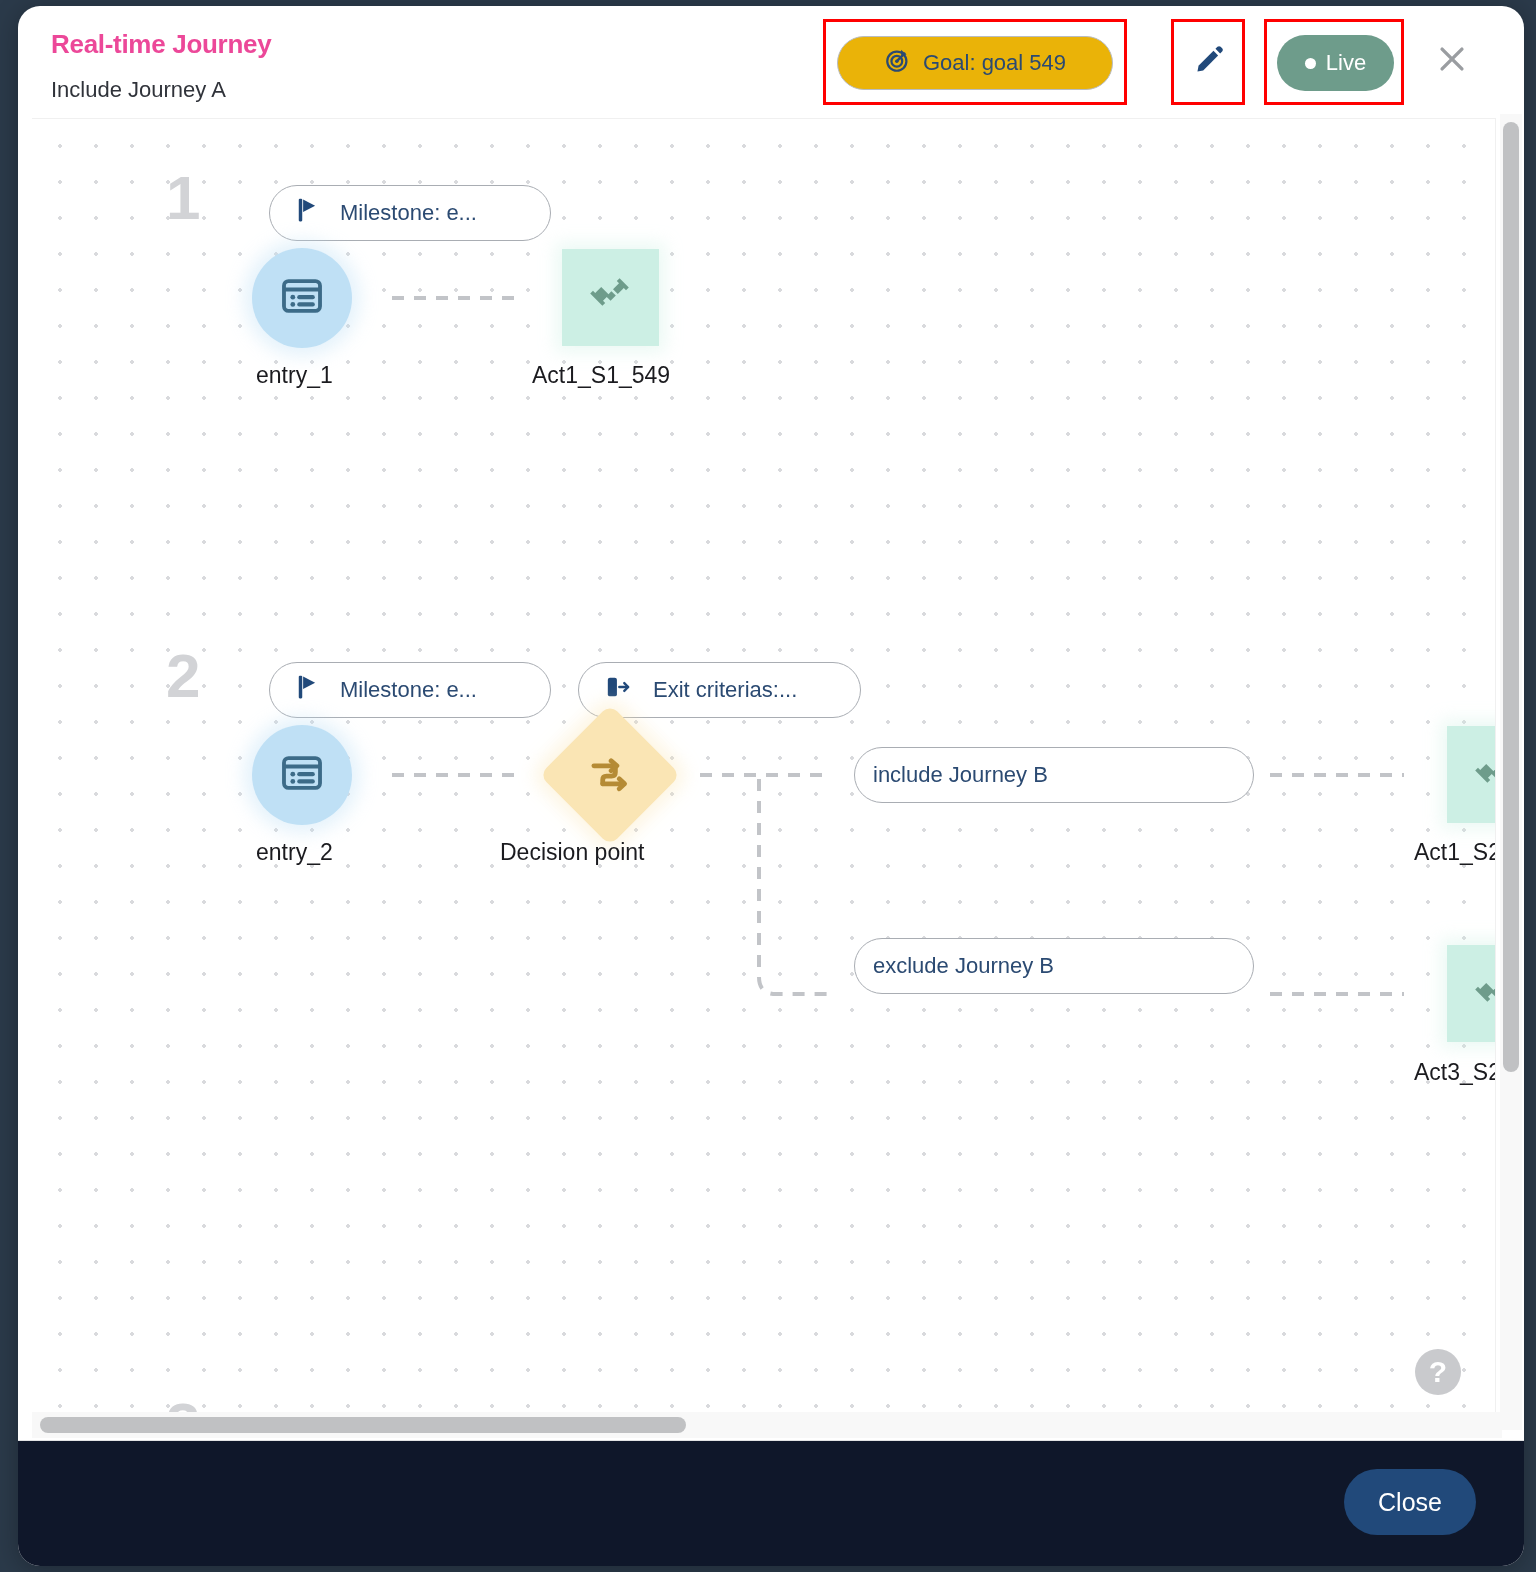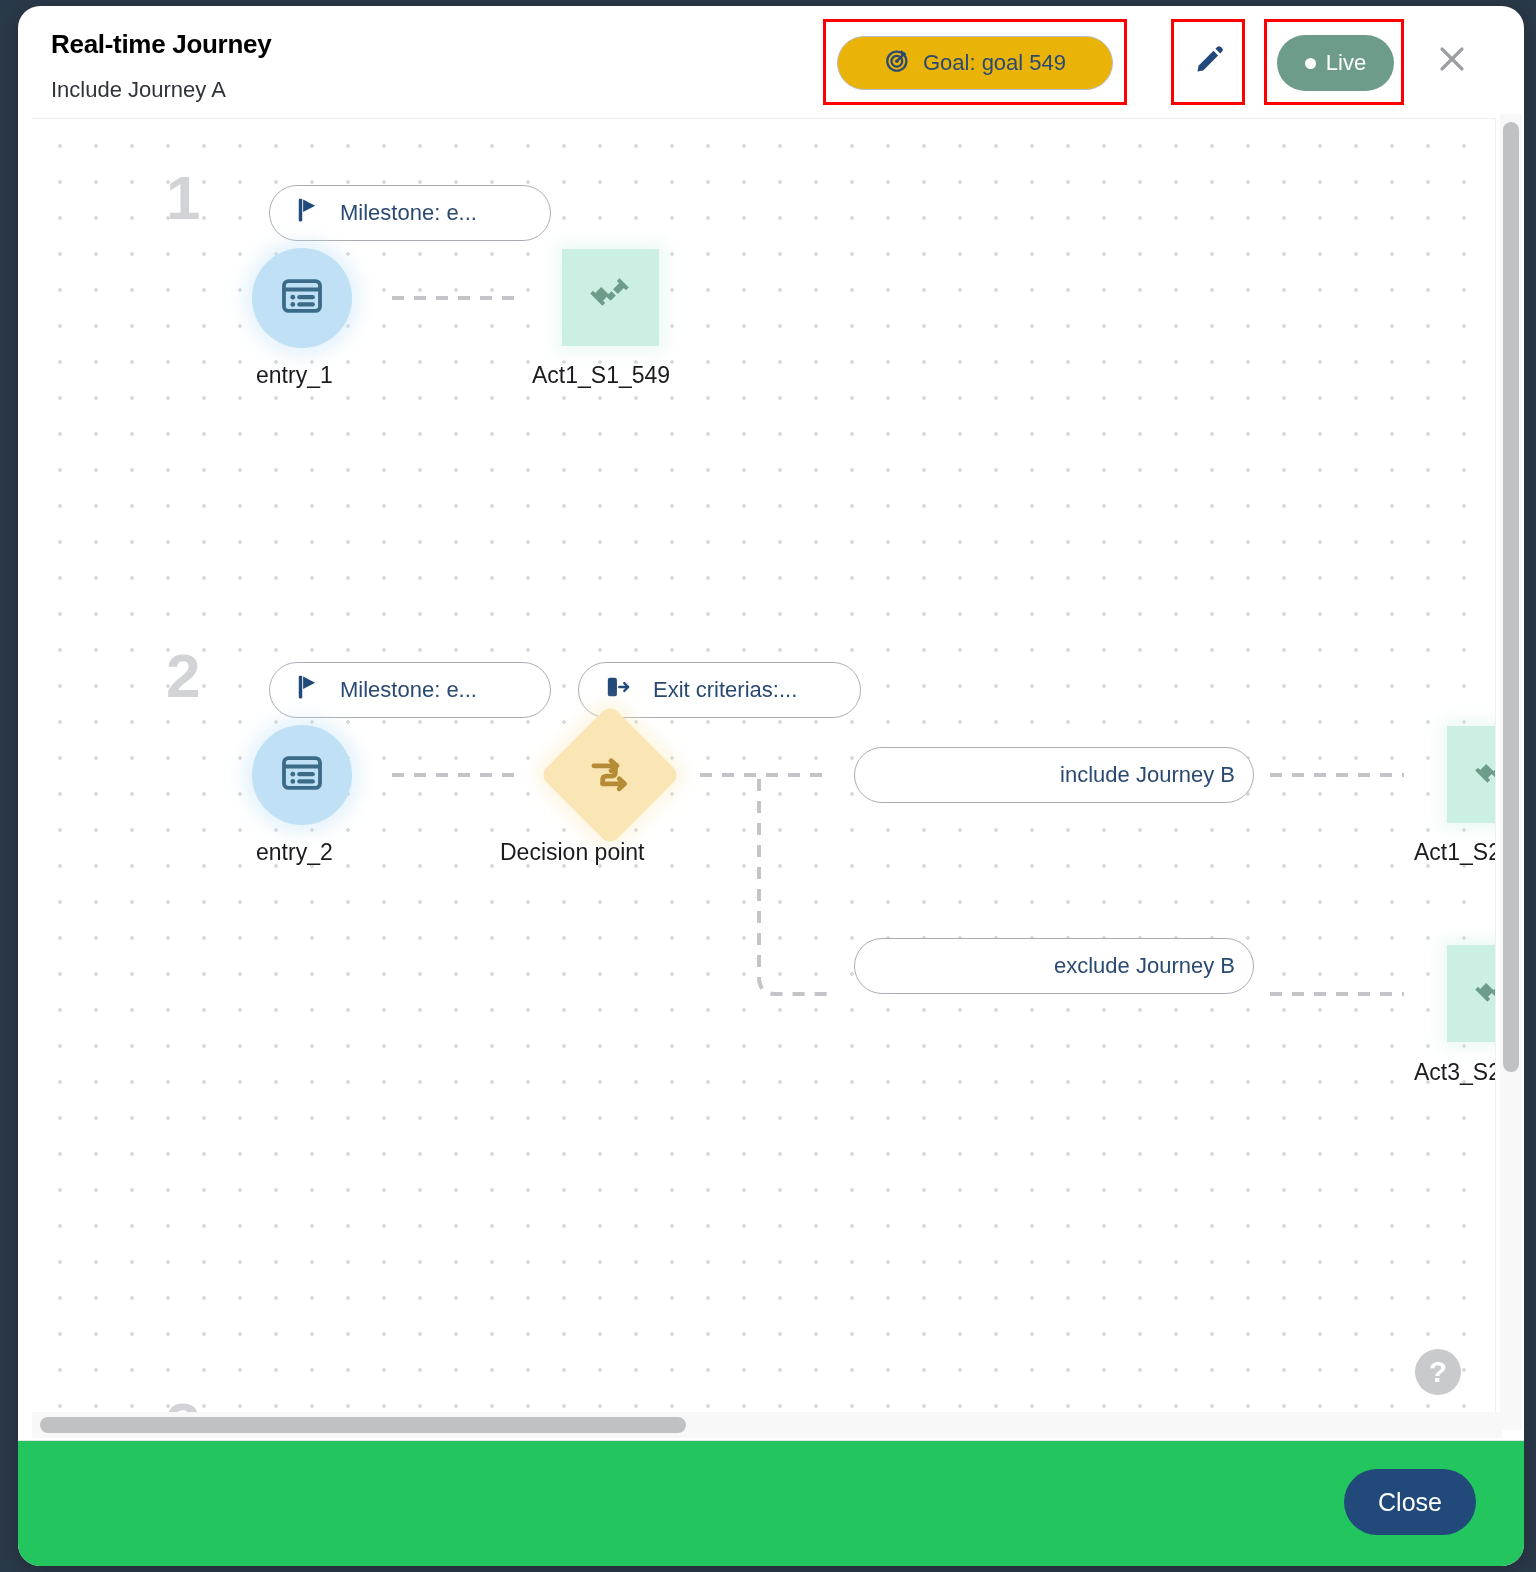--- a/index.html
+++ b/index.html
@@ -41,21 +41,21 @@
   }
   .title-block {
     position: absolute;
     left: 33px;
     top: 22px;
     pointer-events: auto;
   }
   .title {
     font-size: 26px;
     font-weight: bold;
-    color: #000000;
+    color: #ec4899;
     letter-spacing: -0.3px;
     line-height: 32px;
   }
   .subtitle {
     font-size: 22px;
     color: #30333a;
     line-height: 30px;
     margin-top: 15px;
   }
 
@@ -183,21 +183,21 @@
     background: #ffffff;
     display: flex;
     align-items: center;
     gap: 22px;
     padding: 0 26px;
     color: #2b4a72;
     font-size: 22px;
     white-space: nowrap;
     cursor: pointer;
   }
-  .chip.centered { justify-content: flex-end; padding: 16px 18px; }
+  .chip.centered { justify-content: flex-start; padding: 16px 18px; }
 
   
   .entry-node {
     position: absolute;
     width: 100px;
     height: 100px;
     border-radius: 50%;
     background: #bfe0f5;
     display: flex;
     align-items: center;
@@ -313,21 +313,21 @@
     cursor: pointer;
   }
 
   
   .footer {
     position: absolute;
     left: 0;
     bottom: 0;
     width: 1506px;
     height: 126px;
-    background: #22c55e;
+    background: #0f172a;
     border-top: 1px solid #e2e3e4;
     z-index: 35;
   }
   .close-btn {
     position: absolute;
     right: 48px;
     top: 28px;
     width: 132px;
     height: 66px;
     border-radius: 33px;

